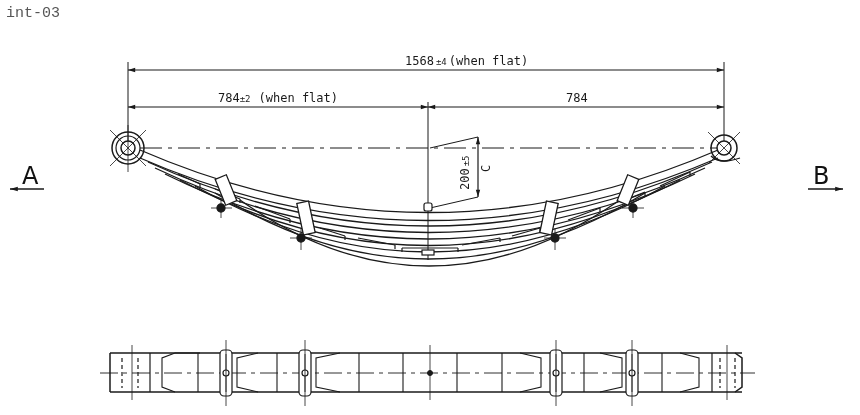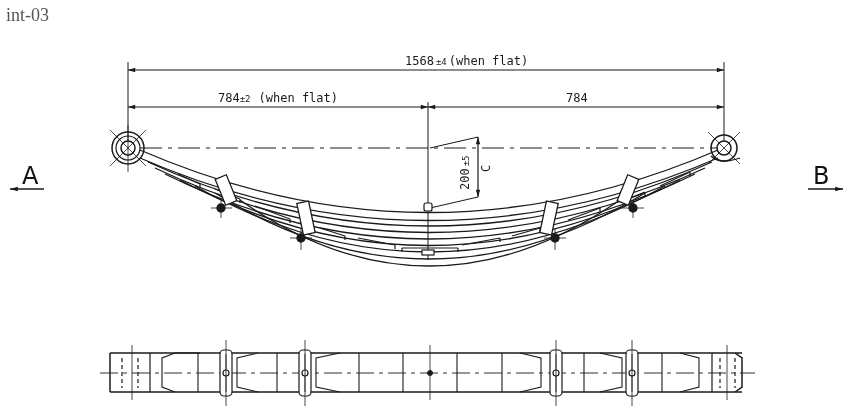--- a/index.html
+++ b/index.html
@@ -1,17 +1,17 @@
 <!DOCTYPE html>
 <html><head>
   <meta charset="utf-8">
   <style>
     html, body { margin: 0; padding: 0; background: #ffffff; }
     body { width: 860px; height: 415px; position: relative; overflow: hidden; font-family: "DejaVu Sans", sans-serif; }
-    .page-label { position: absolute; left: 6px; top: 5px; font-size: 18px; color: #555555; font-family: Liberation Serif, serif; }
+    .page-label { position: absolute; left: 6px; top: 5px; font-size: 15px; color: #555555; font-family: Liberation Mono, monospace; }
     svg { position: absolute; left: 0; top: 0; }
     .dim { font-family: "DejaVu Sans Mono", monospace; font-size: 12px; fill: #1a1a1a; }
     .view { font-family: "DejaVu Sans", sans-serif; font-size: 24px; fill: #111111; }
   </style>
 </head>
 <body>
 
 <div class="page-label">int-03</div>
 
 <svg width="860" height="415" viewBox="0 0 860 415" xmlns="http://www.w3.org/2000/svg">

